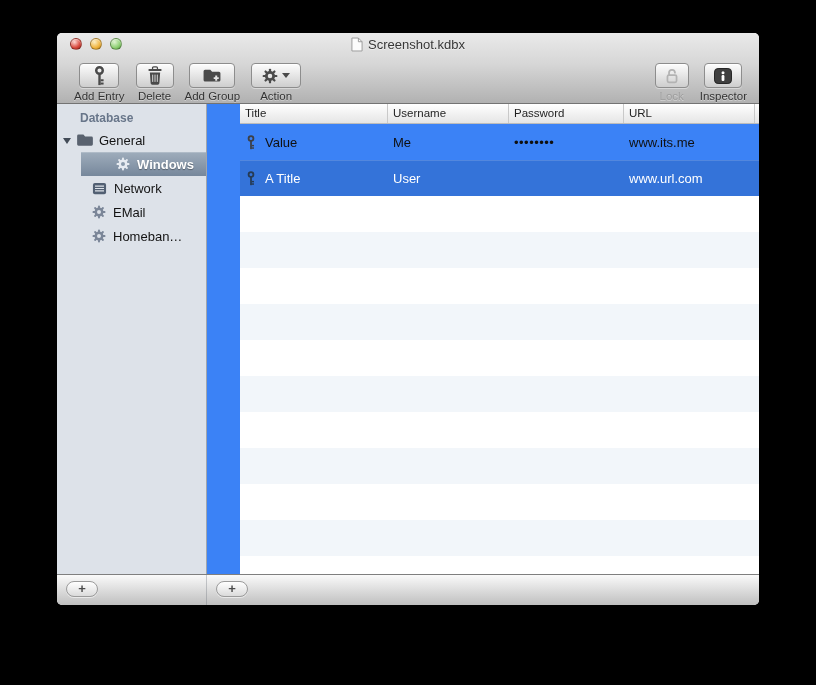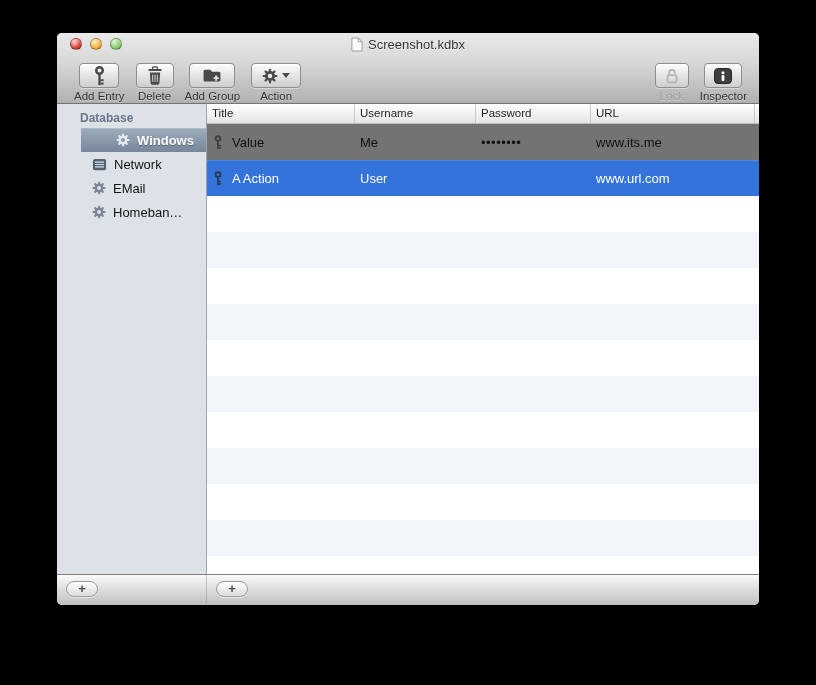--- a/index.html
+++ b/index.html
@@ -59,21 +59,21 @@
   .folder-gray{color:#59626f;}
   .sb-row.selected{
     background:linear-gradient(var(--sidebar-selection-top,#9fadbc),var(--sidebar-selection-bottom,#76879b));
     color:#fff;font-weight:bold;text-shadow:0 1px 1px rgba(0,0,0,.35);
     box-shadow:inset 0 1px 0 rgba(255,255,255,.18);
     margin-left:24px;
   }
   .sb-row.selected .sb-icon{color:#e7ebf1;}
   .badge{margin-left:6px;background:#fff;color:#7e8da1;font-size:11px;font-weight:bold;border-radius:9px;padding:1px 7px;text-shadow:none;line-height:13px;}
   
-  .main{flex:1;display:flex;flex-direction:column;background:#737373;min-width:0;}
+  .main{flex:1;display:flex;flex-direction:column;background:#3b82f6;min-width:0;padding-left:33px;}
   .thead{flex:none;height:19px;display:flex;background:linear-gradient(#ffffff,#e5e5e5);border-bottom:1px solid #bcbcbc;font-size:11.5px;color:#1f1f1f;}
   .th{line-height:18px;padding-left:5px;box-sizing:border-box;border-right:1px solid #c9c9c9;overflow:hidden;}
   .th.c1{width:148px}.th.c2{width:121px}.th.c3{width:115px}.th.c4{flex:1}.th.tail{width:4px;border-right:none;padding:0;}
   .tbody{flex:1;overflow:hidden;font-size:13px;color:#101010;}
   .trow{height:36px;display:flex;align-items:center;}
   .cell{box-sizing:border-box;overflow:hidden;white-space:nowrap;}
   .c-title{width:148px;display:flex;align-items:center;padding-left:7px;gap:10px;}
   .c-user{width:121px;padding-left:5px;}
   .c-pass{width:115px;padding-left:5px;letter-spacing:0.5px;}
   .c-url{flex:1;padding-left:5px;}
@@ -221,20 +221,29 @@
         </div>
         <span class="tool-label">Inspector</span>
       </div>
     </div>
   </div>
 
   <div class="content">
 
     <div class="sidebar">
       <div class="sb-header">Database</div>
+      <div class="sb-row general">
+        <span class="disclosure"></span>
+        <span class="sb-icon folder-gray">
+          <svg width="18" height="14" viewBox="0 0 20 16">
+              <use href="#i-folder"></use>
+            </svg>
+        </span>
+        <span>General</span>
+      </div>
       <div class="sb-row sb-child selected">
         <span class="sb-icon">
           <svg width="14" height="14" viewBox="0 0 20 20">
               <use href="#i-gear"></use>
             </svg>
         </span>
         <span>Windows</span>
         <span class="badge">2</span>
       </div>
       <div class="sb-row sb-child">
@@ -285,21 +294,21 @@
           <div class="cell c-pass">••••••••</div>
           <div class="cell c-url">www.its.me</div>
         </div>
         <div class="trow selected">
           <div class="cell c-title">
             <span class="key-glyph">
               <svg width="8" height="15" viewBox="0 0 12 22">
                   <use href="#i-key"></use>
                 </svg>
             </span>
-            <span>A Action</span>
+            <span>A Title</span>
           </div>
           <div class="cell c-user">User</div>
           <div class="cell c-pass"></div>
           <div class="cell c-url">www.url.com</div>
         </div>
         <div class="stripes">
             <div class="trow"></div>
             <div class="trow"></div>
             <div class="trow"></div>
             <div class="trow"></div>

